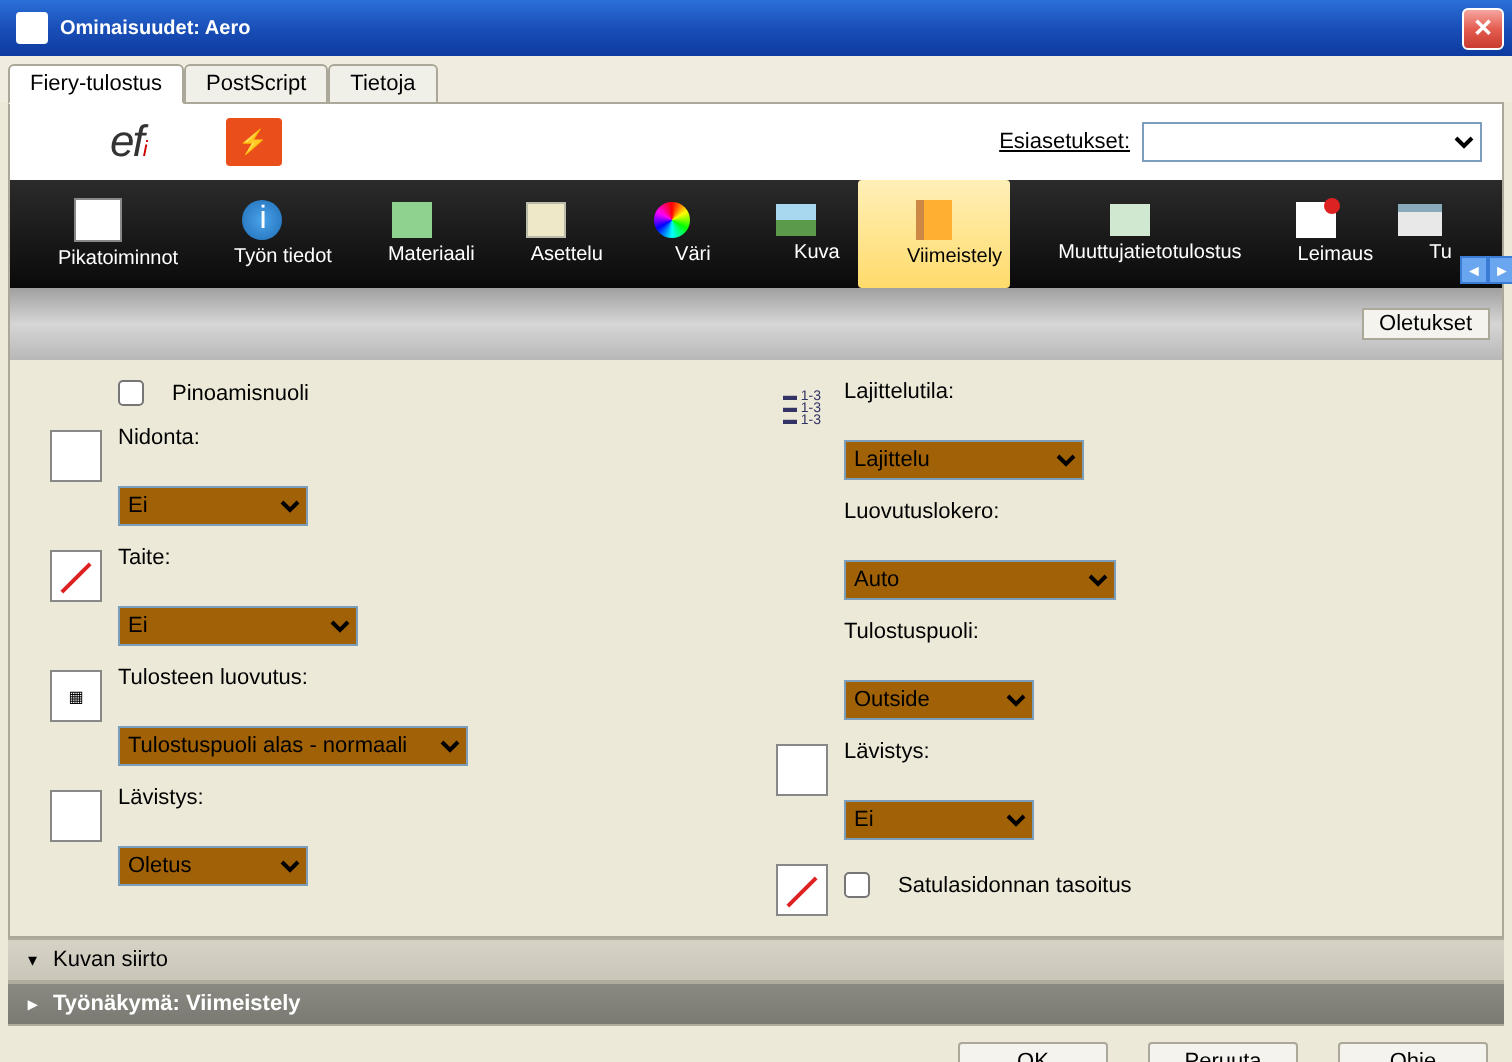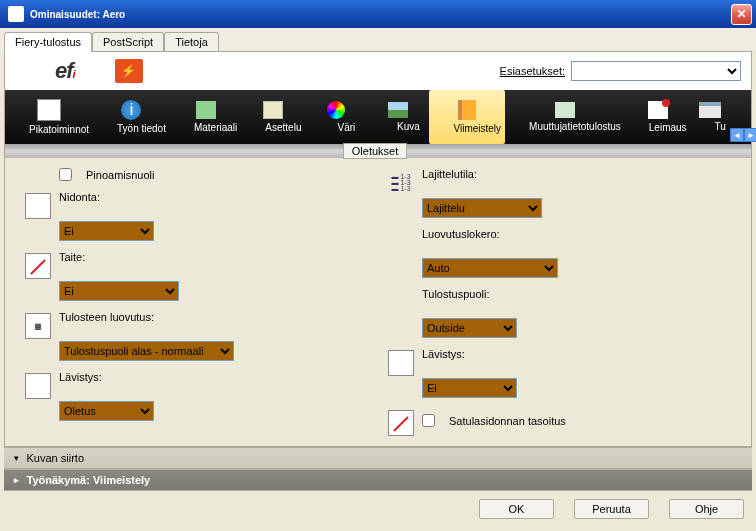--- a/index.html
+++ b/index.html
@@ -9,36 +9,36 @@
 .titlebar-icon { width: 16px; height: 16px; background: #fff; border-radius: 2px; margin-right: 6px; display: flex; align-items: center; justify-content: center; }
 .titlebar-title { font-weight: bold; flex: 1; font-size: 10px; }
 .close-btn { width: 21px; height: 21px; background: linear-gradient(to bottom, #f5a6a0 0%, #e45d50 50%, #c73c2e 100%); border: 1px solid #fff; border-radius: 3px; color: white; display: flex; align-items: center; justify-content: center; font-weight: bold; cursor: pointer; font-size: 12px; }
 
 .tabs { display: flex; padding: 4px 4px 0 4px; background: #f0ede0; }
 .tab { padding: 3px 10px; border: 1px solid #aca899; border-bottom: none; background: #f0f0e8; cursor: pointer; margin-right: 0px; border-radius: 3px 3px 0 0; position: relative; }
 .tab.active { background: #fff; z-index: 2; border-bottom: 1px solid #fff; margin-bottom: -1px; }
 .tab-content { border: 1px solid #aca899; margin: 0 4px; background: #fff; padding: 0; }
 
 .brand-strip { display: flex; align-items: center; padding: 6px 10px; background: #fff; }
-.efi-logo { font-size: 22px; font-weight: bold; font-style: italic; color: #333; letter-spacing: -1px; margin-left: 40px; }
+.efi-logo { font-size: 22px; font-weight: normal; font-style: italic; color: #333; letter-spacing: -1px; margin-left: 40px; }
 .efi-dot { color: #c00; }
 .fiery-icon { width: 28px; height: 24px; background: #e94e1b; margin-left: 40px; display: flex; align-items: center; justify-content: center; color: #fff; font-size: 7px; font-weight: bold; border-radius: 2px; flex-direction: column; }
 .fiery-icon::before { content: "⚡"; font-size: 12px; }
 .preset-label { margin-left: auto; margin-right: 6px; color: #000; text-decoration: underline; }
 .preset-select { width: 170px; height: 20px; border: 1px solid #7b9ebd; background: #fff; }
 
 .toolbar { background: linear-gradient(to bottom, #2b2b2b 0%, #0a0a0a 100%); display: flex; align-items: stretch; height: 54px; }
 .tool-btn { flex: 0 0 auto; min-width: 62px; display: flex; flex-direction: column; align-items: center; justify-content: center; color: #fff; padding: 4px 4px; cursor: pointer; gap: 3px; }
 .tool-btn.selected { background: linear-gradient(to bottom, #fff0b8 0%, #ffdb6b 100%); color: #000; border-radius: 2px; }
 .tool-icon { width: 24px; height: 22px; display: flex; align-items: center; justify-content: center; font-size: 16px; }
 .tool-label { font-size: 10px; white-space: nowrap; padding-left: 20px; }
 .tool-arrows { margin-left: auto; display: flex; align-items: flex-end; padding-bottom: 2px; }
 .tool-arrow { width: 14px; height: 14px; background: #6aa6f0; border: 1px solid #3a7bd5; display: flex; align-items: center; justify-content: center; font-size: 8px; color: #fff; cursor: pointer; }
 
-.gradient-bar { height: 14px; background: linear-gradient(to bottom, #a0a0a0 0%, #d6d6d6 50%, #b8b8b8 100%); display: flex; align-items: center; justify-content: center; padding-right: 6px; }
+.gradient-bar { height: 36px; background: linear-gradient(to bottom, #a0a0a0 0%, #d6d6d6 50%, #b8b8b8 100%); display: flex; align-items: center; justify-content: flex-end; padding-right: 6px; }
 .defaults-btn { background: #f4f3ee; border: 1px solid #aca899; padding: 1px 8px; cursor: pointer; font-size: 11px; }
 
 .form-area { background: #ece9d8; padding: 10px 20px; display: flex; gap: 20px; }
 .col { flex: 1; display: flex; flex-direction: column; gap: 10px; }
 .form-row { display: flex; align-items: flex-start; gap: 8px; }
 .row-icon { width: 26px; height: 26px; border: 1px solid #888; background: #fff; flex: 0 0 26px; display: flex; align-items: center; justify-content: center; font-size: 12px; position: relative; margin-top: 2px; }
 .row-icon.noborder { border: none; background: transparent; }
 .icon-diag::after { content: ""; position: absolute; left: 2px; right: 2px; top: 50%; border-top: 2px solid #d22; transform: rotate(-45deg); }
 .row-body { display: flex; flex-direction: column; gap: 18px; }
 .row-label { color: #000; }

